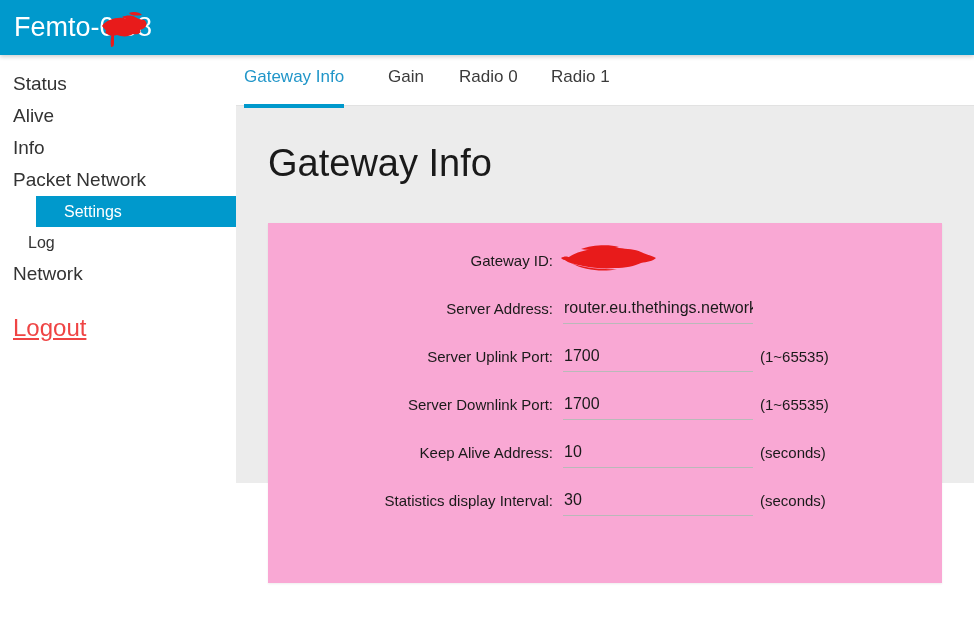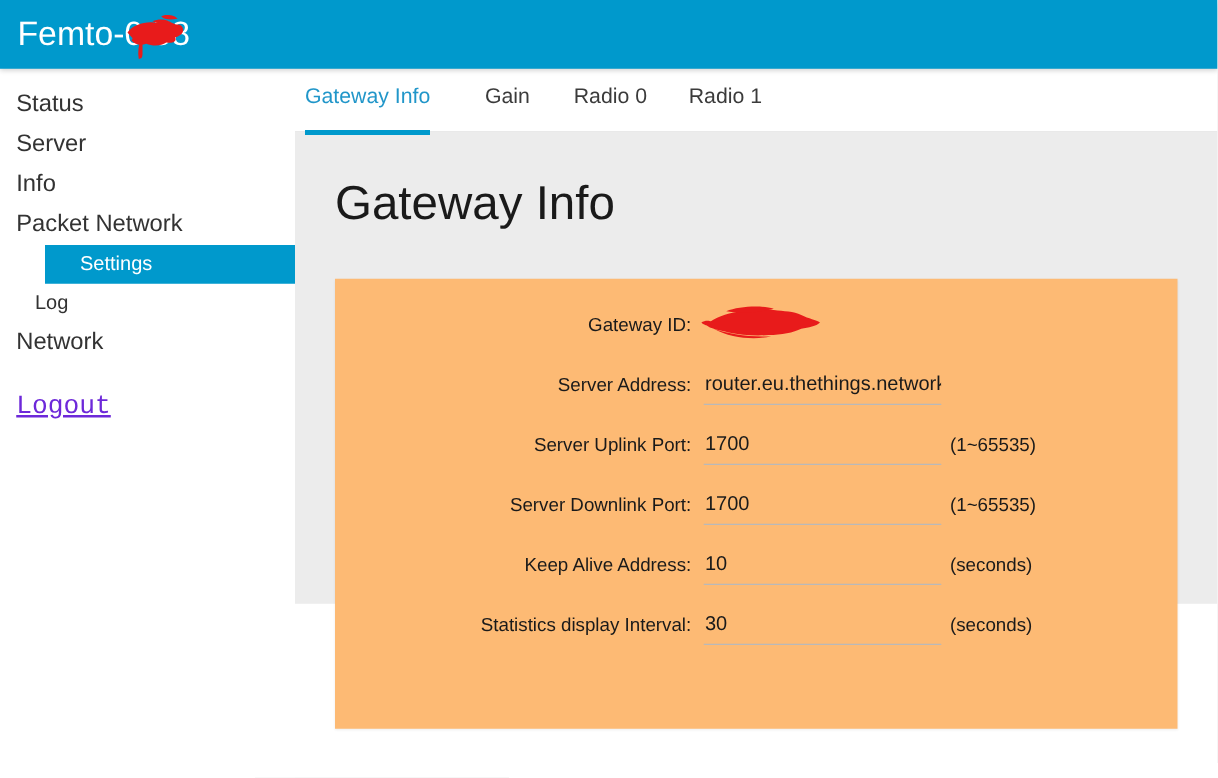--- a/index.html
+++ b/index.html
@@ -85,25 +85,24 @@
   }
   .nav-sub.active {
     background: #0099CC;
     color: #ffffff;
     margin-left: 36px;
   }
   .nav-logout {
     display: inline-block;
     margin-top: 24px;
     margin-left: 13px;
-    font-size: 21px;
-    color: #6d28d9;
+    font-size: 24px;
+    color: #ef4444;
     text-decoration: underline;
     cursor: pointer;
-    font-family: Liberation Mono, monospace;
   }
 
   
   .content {
     position: absolute;
     left: 236px;
     top: 55px;
     width: 738px;
     height: 428px;
     background: #ececec;
@@ -146,21 +145,21 @@
     white-space: nowrap;
   }
 
   
   .card {
     position: absolute;
     left: 32px;
     top: 168px;
     width: 674px;
     height: 360px;
-    background: #fdba74;
+    background: #f9a8d4;
     box-shadow: 0 1px 2px rgba(0,0,0,0.07);
   }
 
   .form-row {
     position: absolute;
     left: 0;
     width: 674px;
     height: 30px;
   }
   .form-label {
@@ -230,21 +229,21 @@
                C52 17, 48 20, 44 21 C46 24, 42 26, 37 25 C33 28, 26 28, 21 26
                C16 28, 11 26, 9 23 C12 22, 8 20, 6 17 Z" fill="#E81B1B"></path>
       <path d="M16 23 C15 28, 14 33, 15 38 C17 38, 18 37, 18 34 C18 30, 18 26, 18 23 Z" fill="#E81B1B"></path>
       <path d="M26 8 C30 6, 36 6, 39 8 C35 10, 29 10, 26 8 Z" fill="#E81B1B"></path>
       <path d="M33 4 C37 2, 44 3, 46 6 C41 7, 35 7, 33 4 Z" fill="#E81B1B"></path>
     </svg>
   </div>
 
   <nav class="sidebar">
     <div class="nav-item top">Status</div>
-    <div class="nav-item">Server</div>
+    <div class="nav-item">Alive</div>
     <div class="nav-item">Info</div>
     <div class="nav-item">Packet Network</div>
     <div class="nav-sub active">Settings</div>
     <div class="nav-sub">Log</div>
     <div class="nav-item">Network</div>
     <div class="nav-logout">Logout</div>
   </nav>
 
   <main class="content">
 

